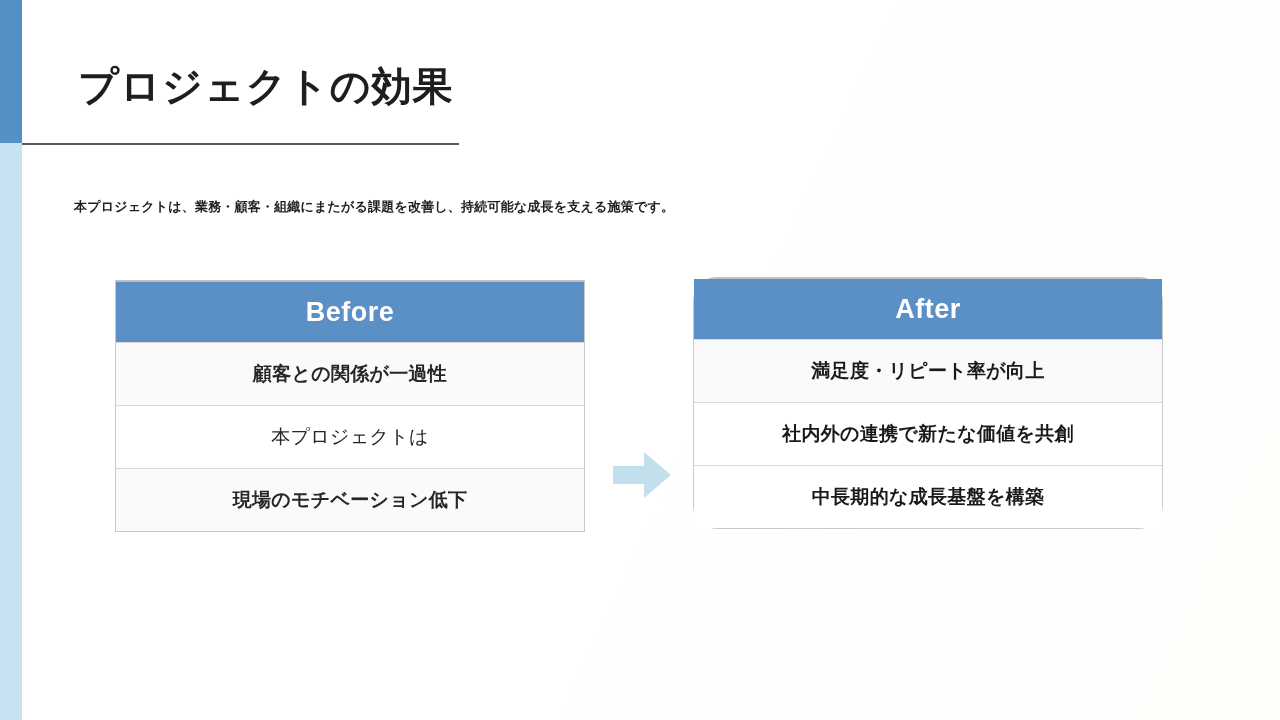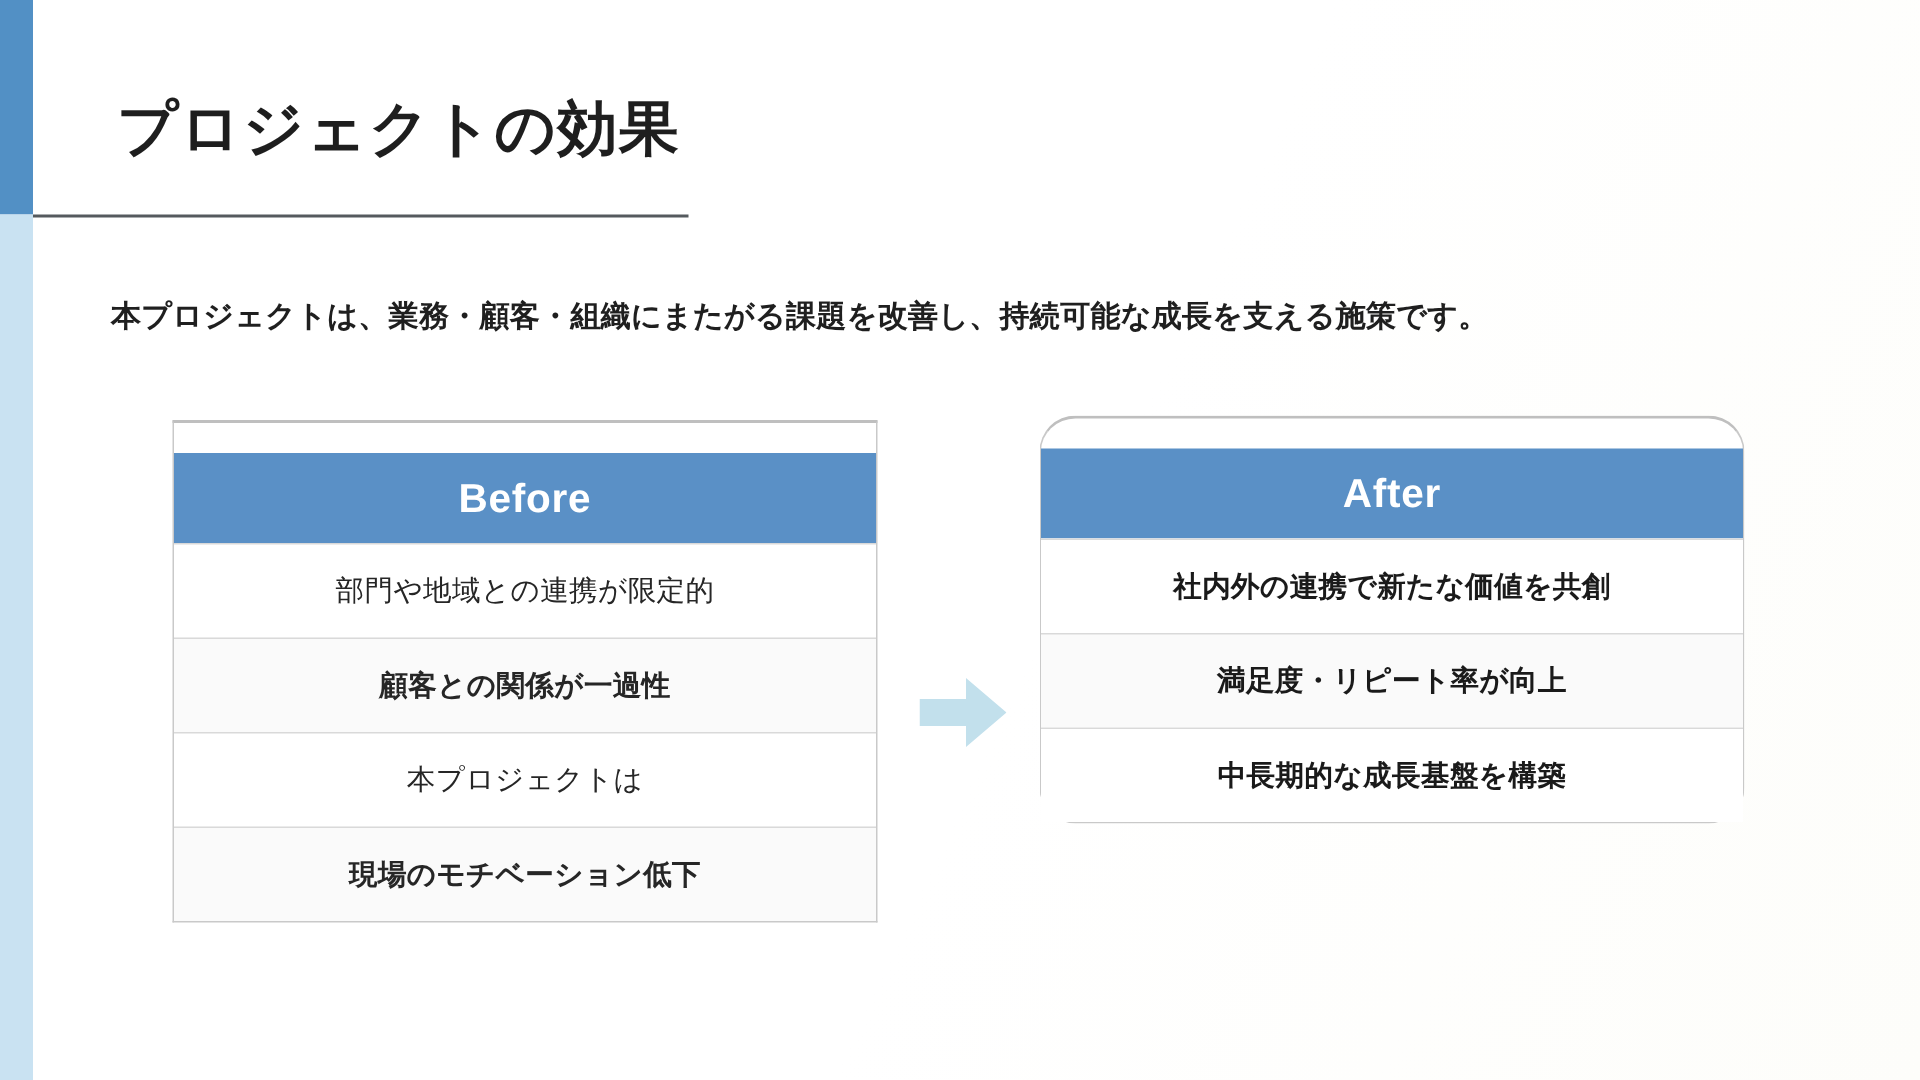--- a/index.html
+++ b/index.html
@@ -63,21 +63,21 @@
     height: 2px;
     background: #555a5e;
   }
 
   
   .lead {
     position: absolute;
     left: 74px;
     top: 198px;
     width: 1120px;
-    font-size: 20px;
+    font-size: 13px;
     font-weight: bold;
     color: #1f1f1f;
     letter-spacing: 0.2px;
     line-height: 1.35;
     white-space: nowrap;
   }
 
   
   .cmp-table {
     position: absolute;
@@ -92,21 +92,20 @@
   .cmp-head {
     height: 60px;
     background: #5a90c6;
     color: #ffffff;
     font-size: 27px;
     font-weight: bold;
     display: flex;
     align-items: center;
     justify-content: center;
     letter-spacing: 0.5px;
-    margin-top: 20px;
   }
 
   .cmp-row {
     height: 63px;
     border-top: 1px solid #d9d9d9;
     display: flex;
     align-items: center;
     justify-content: center;
     font-size: 19px;
     color: #262626;
@@ -138,32 +137,31 @@
   <div class="accent-bar-top"></div>
   <div class="accent-bar-bottom"></div>
 
   <div class="title">プロジェクトの効果</div>
   <div class="title-rule"></div>
 
   <div class="lead">本プロジェクトは、業務・顧客・組織にまたがる課題を改善し、持続可能な成長を支える施策です。</div>
 
   <div class="cmp-table before">
     <div class="cmp-head">Before</div>
-    <div class="cmp-row">部門や地域との連携が限定的</div>
     <div class="cmp-row alt">顧客との関係が一過性</div>
     <div class="cmp-row">本プロジェクトは</div>
     <div class="cmp-row alt">現場のモチベーション低下</div>
   </div>
 
   <div class="arrow">
     <svg width="58" height="46" viewBox="0 0 58 46" xmlns="http://www.w3.org/2000/svg">
       <polygon points="0,14 31,14 31,0 58,23 31,46 31,32 0,32" fill="#c2e0ec"></polygon>
     </svg>
   </div>
 
   <div class="cmp-table after">
     <div class="cmp-head">After</div>
+    <div class="cmp-row alt">満足度・リピート率が向上</div>
     <div class="cmp-row">社内外の連携で新たな価値を共創</div>
-    <div class="cmp-row alt">満足度・リピート率が向上</div>
     <div class="cmp-row">中長期的な成長基盤を構築</div>
   </div>
 
 </div>
 
 </body></html>

